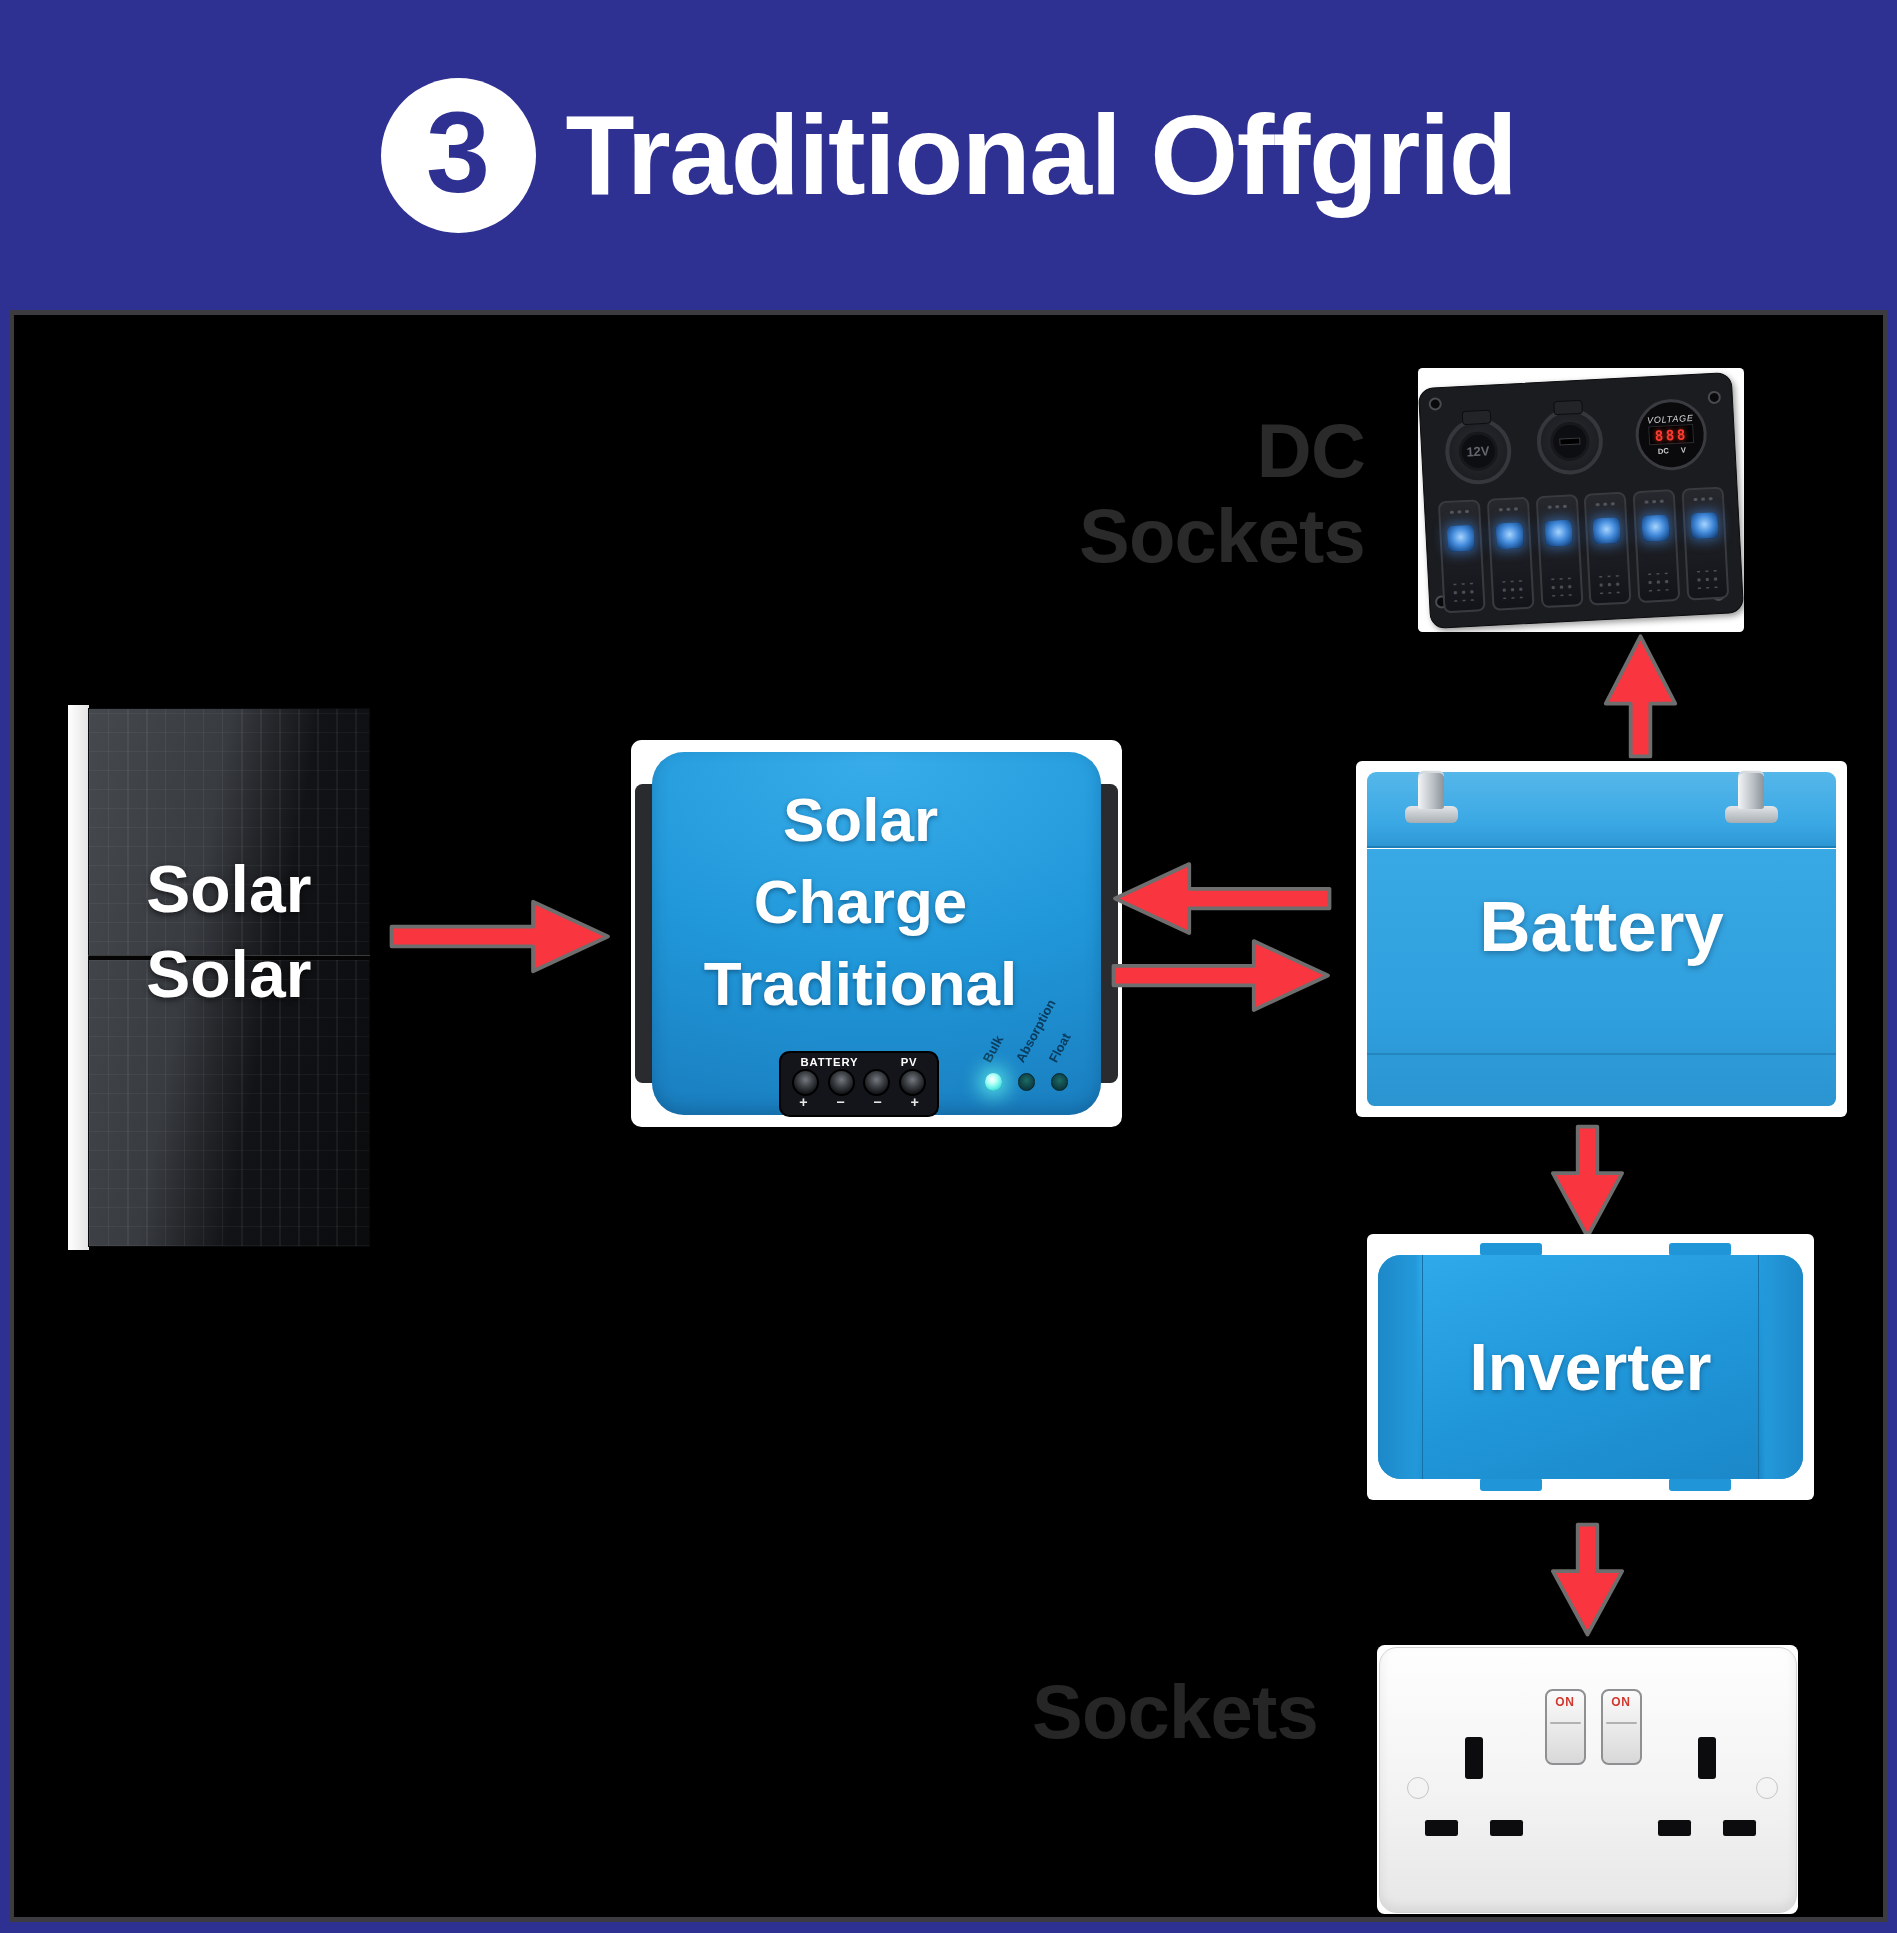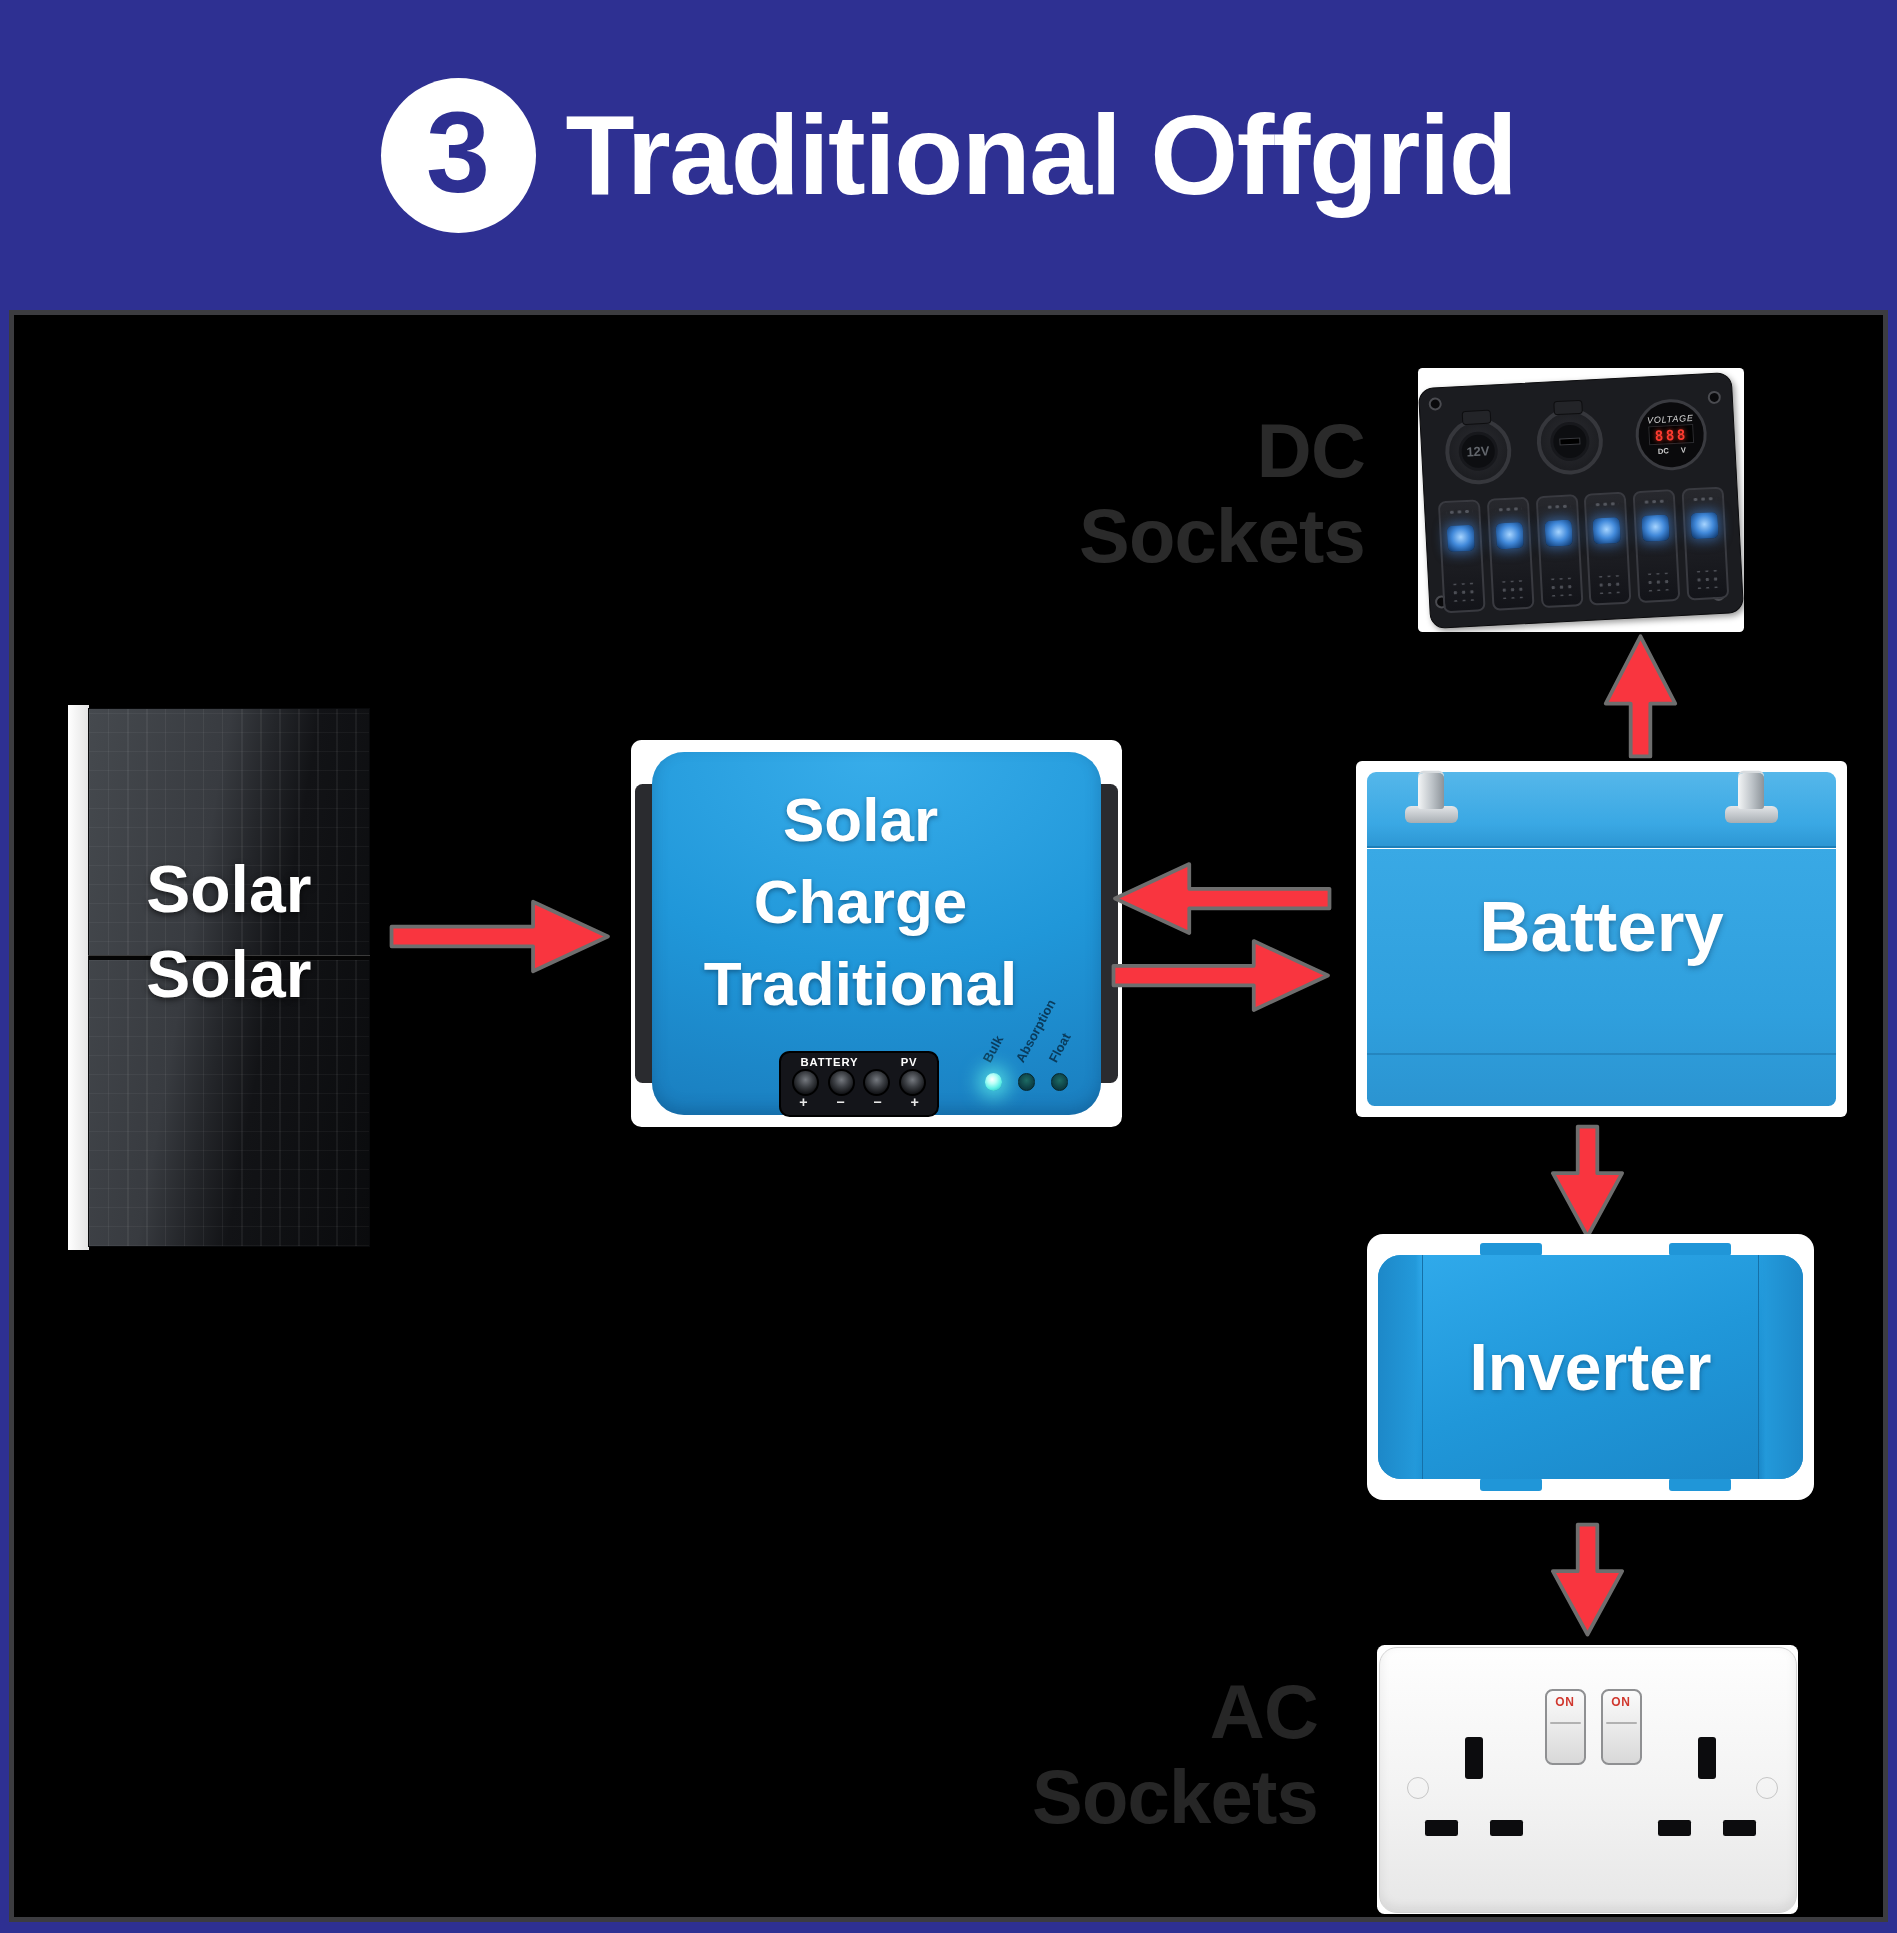--- a/index.html
+++ b/index.html
@@ -114,21 +114,21 @@
     background:linear-gradient(180deg,#27282d 0%,#131419 100%);}
   .dc-switch::before{content:"";position:absolute;top:6px;left:6px;right:6px;height:6.8px;
     background-image:radial-gradient(circle,#55575e 1.5px,transparent 2px);background-size:7.6px 6.8px;background-position:center;}
   .dc-switch::after{content:"";position:absolute;bottom:9px;left:6px;right:6px;height:18px;
     background-image:radial-gradient(circle,#4c4e55 1.5px,transparent 2px);background-size:8.3px 9px;background-position:center;}
   .sw-led{position:absolute;top:22.7px;left:50%;transform:translateX(-50%);width:27px;height:26px;border-radius:5.3px;
     background:radial-gradient(circle at 50% 45%,#a6d4ff 0%,#4189da 45%,#1c4f8e 78%,#102b4a 100%);
     box-shadow:0 0 11.3px 2.3px rgba(70,140,230,0.55);}
 
   
-  .inv-card{left:1367px;top:1234px;width:447px;height:266px;border-radius:16px;}
+  .inv-card{left:1367px;top:1234px;width:447px;height:266px;border-radius:6px;}
   .inv-body{position:absolute;left:10.6px;right:10.6px;top:21px;bottom:21px;border-radius:22.7px;
     background:linear-gradient(160deg,#31abec 0%,#2097d9 52%,#1a86c7 100%);}
   .inv-body::before{content:"";position:absolute;left:0;top:0;bottom:0;width:44px;border-radius:22.7px 0 0 22.7px;
     background:linear-gradient(90deg,#1d88c8 0%,#2399da 85%,rgba(0,0,0,0) 100%);border-right:1.5px solid rgba(10,70,110,0.35);}
   .inv-body::after{content:"";position:absolute;right:0;top:0;bottom:0;width:44px;border-radius:0 22.7px 22.7px 0;
     background:linear-gradient(270deg,#1d88c8 0%,#2399da 85%,rgba(0,0,0,0) 100%);border-left:1.5px solid rgba(10,70,110,0.35);}
   .inv-tab{position:absolute;width:62px;height:13px;background:#2096d8;border-radius:3px;}
   .inv-tab.tl{left:113px;top:9px;}  .inv-tab.tr{left:302px;top:9px;}
   .inv-tab.bl{left:113px;bottom:9px;} .inv-tab.br{left:302px;bottom:9px;}
   .inv-label{position:absolute;inset:0;display:flex;align-items:center;justify-content:center;color:#fff;
@@ -165,21 +165,20 @@
     <div class="title">Traditional Offgrid</div>
   </div>
 
   <div class="content"></div>
 
   <div class="dim-label dc-label">
     <div>DC</div>
     <div>Sockets</div>
   </div>
   <div class="dim-label ac-label">
-    <div>AC</div>
     <div>Sockets</div>
   </div>
 
   <div class="solar-panel">
     <div class="sp-edge"></div>
     <div class="sp-face"></div>
     <div class="sp-divider"></div>
     <div class="sp-label">
       <div>Solar</div>
       <div>Solar</div>

